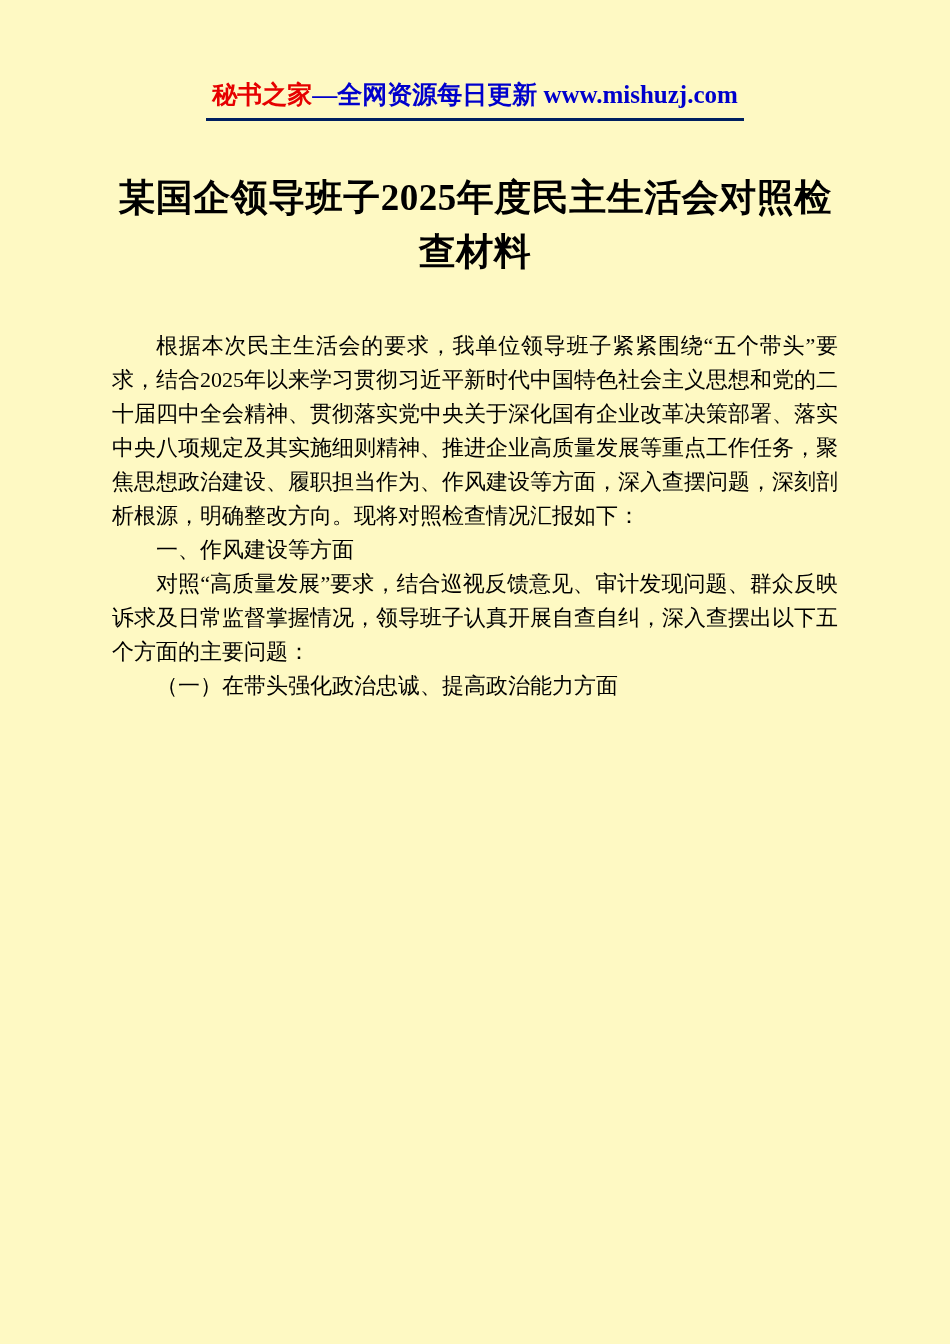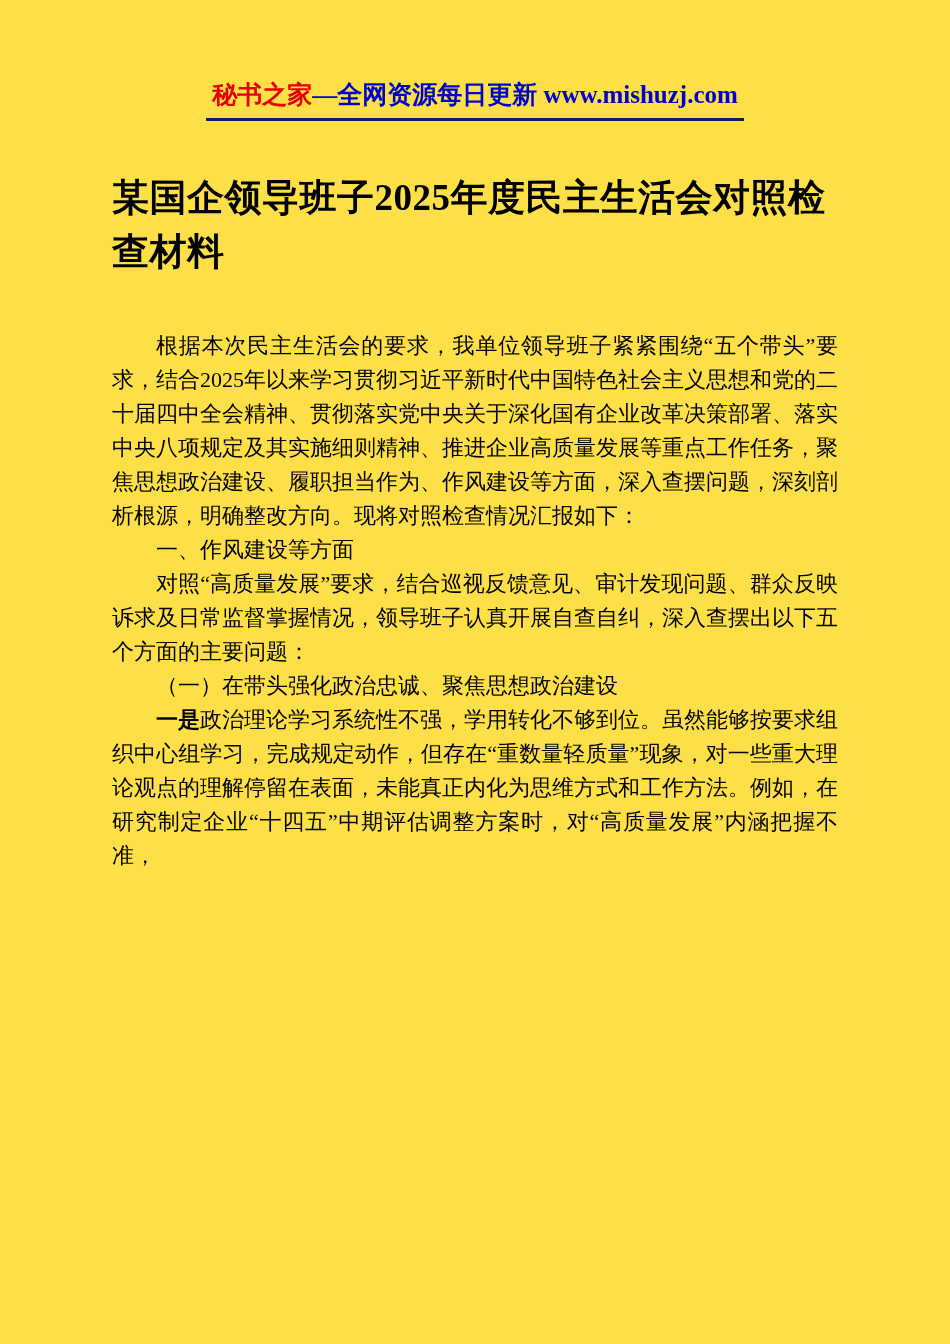--- a/index.html
+++ b/index.html
@@ -12,38 +12,39 @@
     height: 1344px;
     font-family: "Liberation Serif", "DejaVu Serif", serif;
     color: #000000;
     overflow: hidden;
   }
   .page {
     box-sizing: border-box;
     width: 950px;
     height: 1344px;
     padding: 78px 112px 0 112px;
-    background: #fde047;
+    background: #fef9c3;
   }
   .site-header {
     text-align: center;
   }
   .site-header-inner {
     display: inline-block;
     font-size: 25px;
     font-weight: bold;
     padding: 0 6px 7px 6px;
     border-bottom: 3px solid #002060;
     white-space: nowrap;
   }
   .site-name  { color: #e60000; }
   .site-tag   { color: #0000cc; }
   .site-url   { color: #0000cc; text-decoration: none; cursor: pointer; }
   .doc-title {
     margin: 50px 0 12px 0;
+    text-align: center;
     font-size: 37px;
     line-height: 54px;
     font-weight: bold;
     letter-spacing: 0.5px;
   }
   .doc-body {
     margin-top: 50px;
     font-size: 22px;
     line-height: 34px;
     text-align: justify;
@@ -64,17 +65,16 @@
   <div class="site-header">
     <span class="site-header-inner"><span class="site-name">秘书之家</span><span class="site-tag">—全网资源每日更新 </span><span class="site-url">www.mishuzj.com</span></span>
   </div>
 
   <h1 class="doc-title">某国企领导班子2025年度民主生活会对照检查材料</h1>
 
   <div class="doc-body">
     <p class="para">根据本次民主生活会的要求，我单位领导班子紧紧围绕“五个带头”要求，结合2025年以来学习贯彻习近平新时代中国特色社会主义思想和党的二十届四中全会精神、贯彻落实党中央关于深化国有企业改革决策部署、落实中央八项规定及其实施细则精神、推进企业高质量发展等重点工作任务，聚焦思想政治建设、履职担当作为、作风建设等方面，深入查摆问题，深刻剖析根源，明确整改方向。现将对照检查情况汇报如下：</p>
     <p class="para">一、作风建设等方面</p>
     <p class="para">对照“高质量发展”要求，结合巡视反馈意见、审计发现问题、群众反映诉求及日常监督掌握情况，领导班子认真开展自查自纠，深入查摆出以下五个方面的主要问题：</p>
-    <p class="para">（一）在带头强化政治忠诚、聚焦思想政治建设</p>
-    <p class="para"><span class="bold-lead">一是</span><span>政治理论学习系统性不强，学用转化不够到位。虽然能够按要求组织中心组学习，完成规定动作，但存在“重数量轻质量”现象，对一些重大理论观点的理解停留在表面，未能真正内化为思维方式和工作方法。例如，在研究制定企业“十四五”中期评估调整方案时，对“高质量发展”内涵把握不准，</span></p>
+    <p class="para">（一）在带头强化政治忠诚、提高政治能力方面</p>
   </div>
 
 </div>
 
 </body></html>

